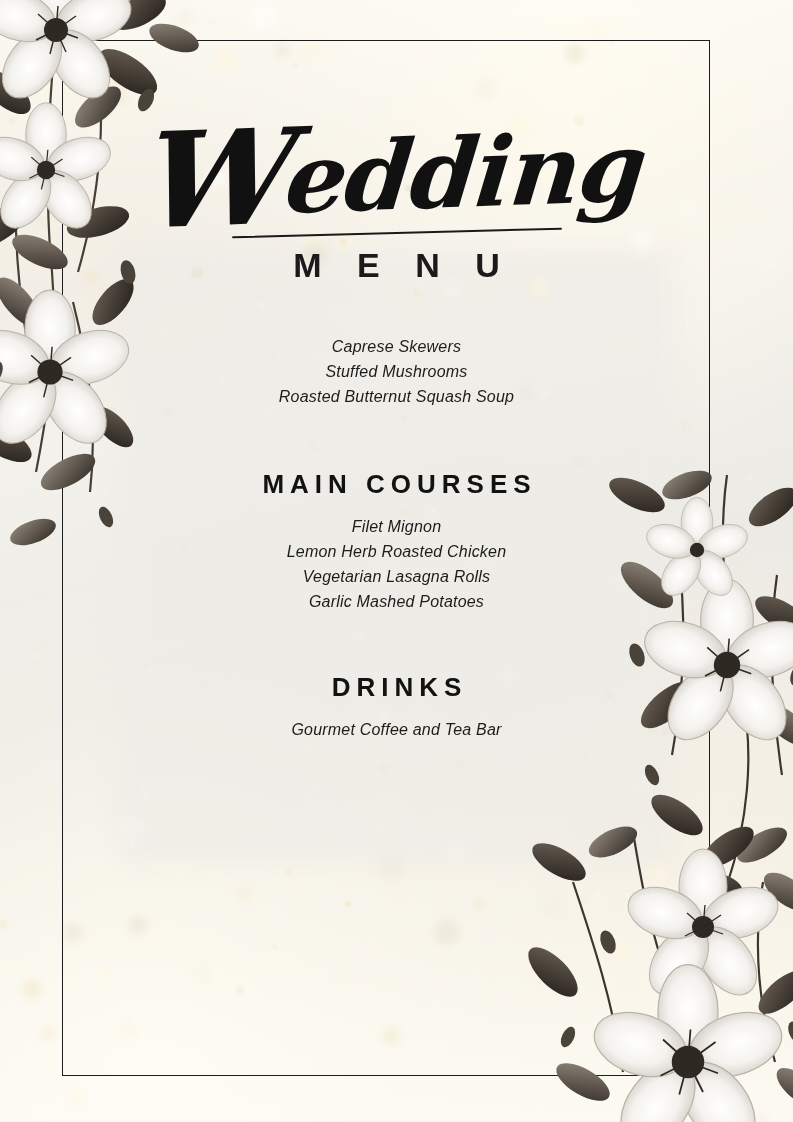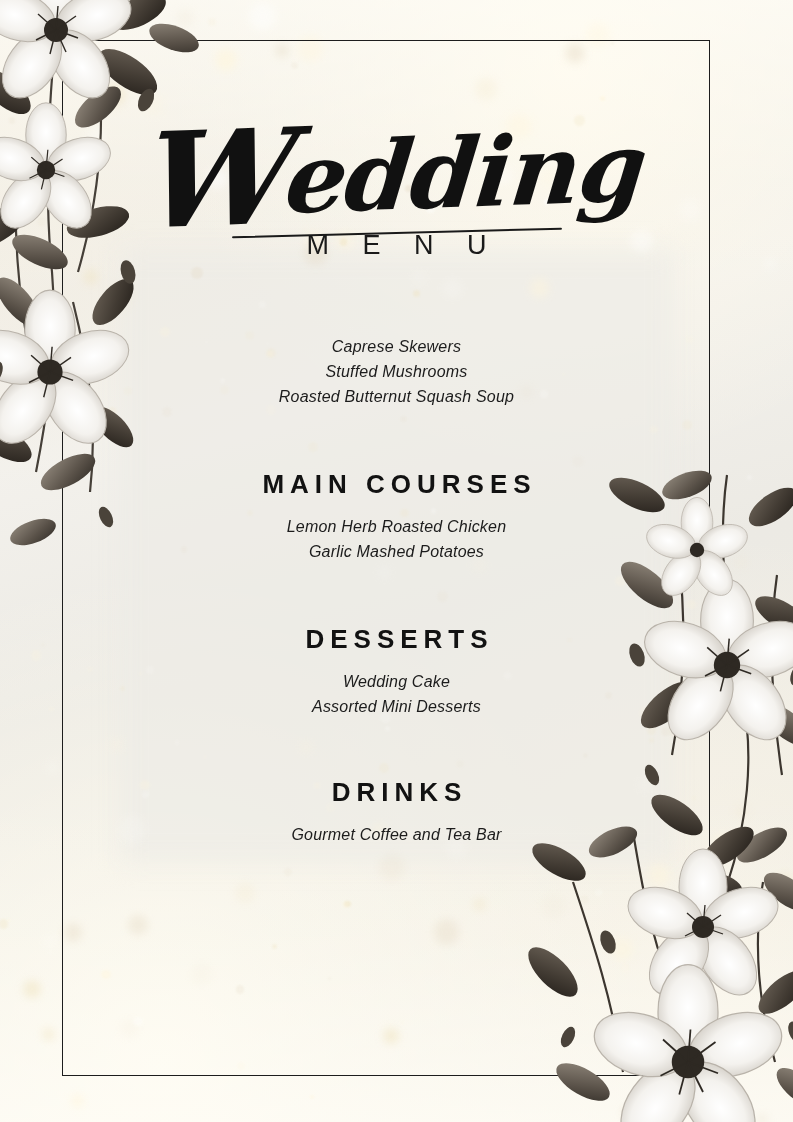--- a/index.html
+++ b/index.html
@@ -107,24 +107,24 @@
     position: absolute;
     left: 50%;
     transform: translateX(-50%) rotate(-1.5deg);
     top: 112px;
     width: 330px;
     height: 2px;
     background: #1a1a1a;
     border-radius: 2px;
   }
   .title-sub {
-    margin-top: 4px;
-    font-size: 27px;
+    margin-top: 20px;
+    font-size: 34px;
     letter-spacing: 13px;
-    font-weight: 400;
+    font-weight: 700;
     color: #1a1a1a;
     text-indent: 13px;
   }
 
   .section {
     margin-top: 46px;
   }
   .section-title {
     font-size: 26px;
     font-weight: 700;
@@ -348,29 +348,26 @@
     </div>
 
     <div class="section sec-starters">
       <div class="item">Caprese Skewers</div>
       <div class="item">Stuffed Mushrooms</div>
       <div class="item">Roasted Butternut Squash Soup</div>
     </div>
 
     <div class="section sec-mains">
       <div class="section-title">MAIN COURSES</div>
+      <div class="item">Filet Mignon</div>
       <div class="item">Lemon Herb Roasted Chicken</div>
+      <div class="item">Vegetarian Lasagna Rolls</div>
       <div class="item">Garlic Mashed Potatoes</div>
     </div>
 
-    <div class="section sec-desserts">
-      <div class="section-title">DESSERTS</div>
-      <div class="item">Wedding Cake</div>
-      <div class="item">Assorted Mini Desserts</div>
-    </div>
 
     <div class="section sec-drinks">
       <div class="section-title">DRINKS</div>
       <div class="item">Gourmet Coffee and Tea Bar</div>
     </div>
 
   </div>
 
   <svg class="floral floral-tl" viewBox="0 0 260 640" xmlns="http://www.w3.org/2000/svg">
     <defs>

